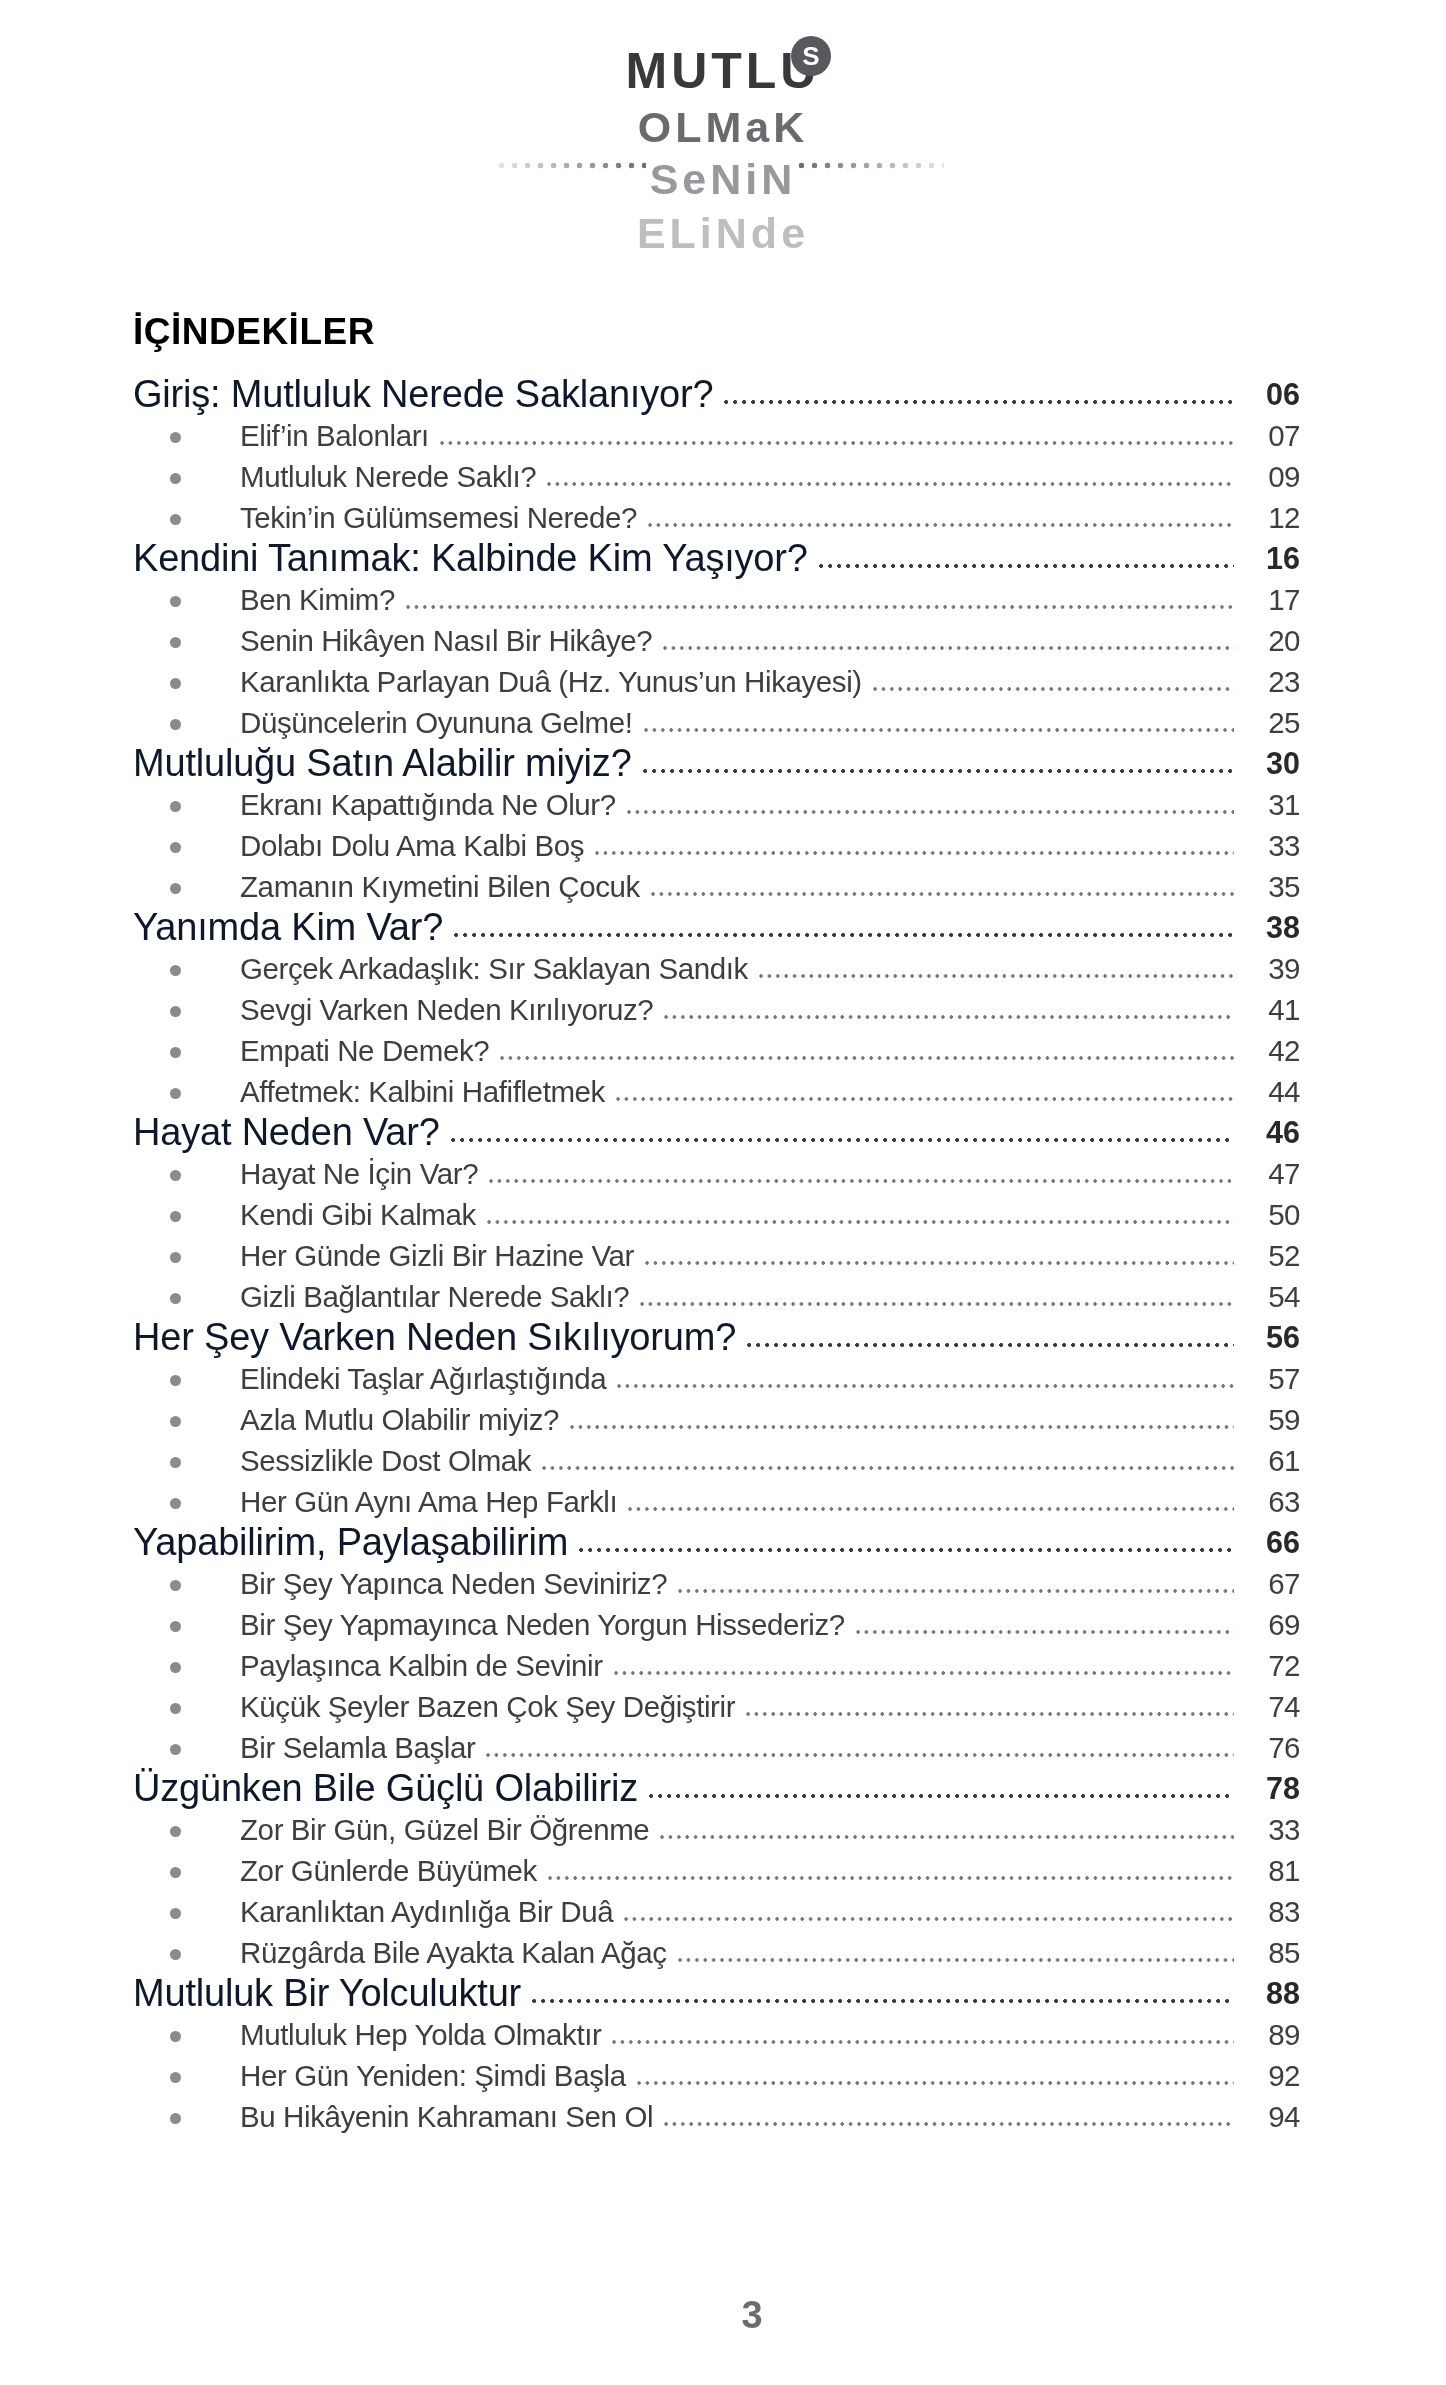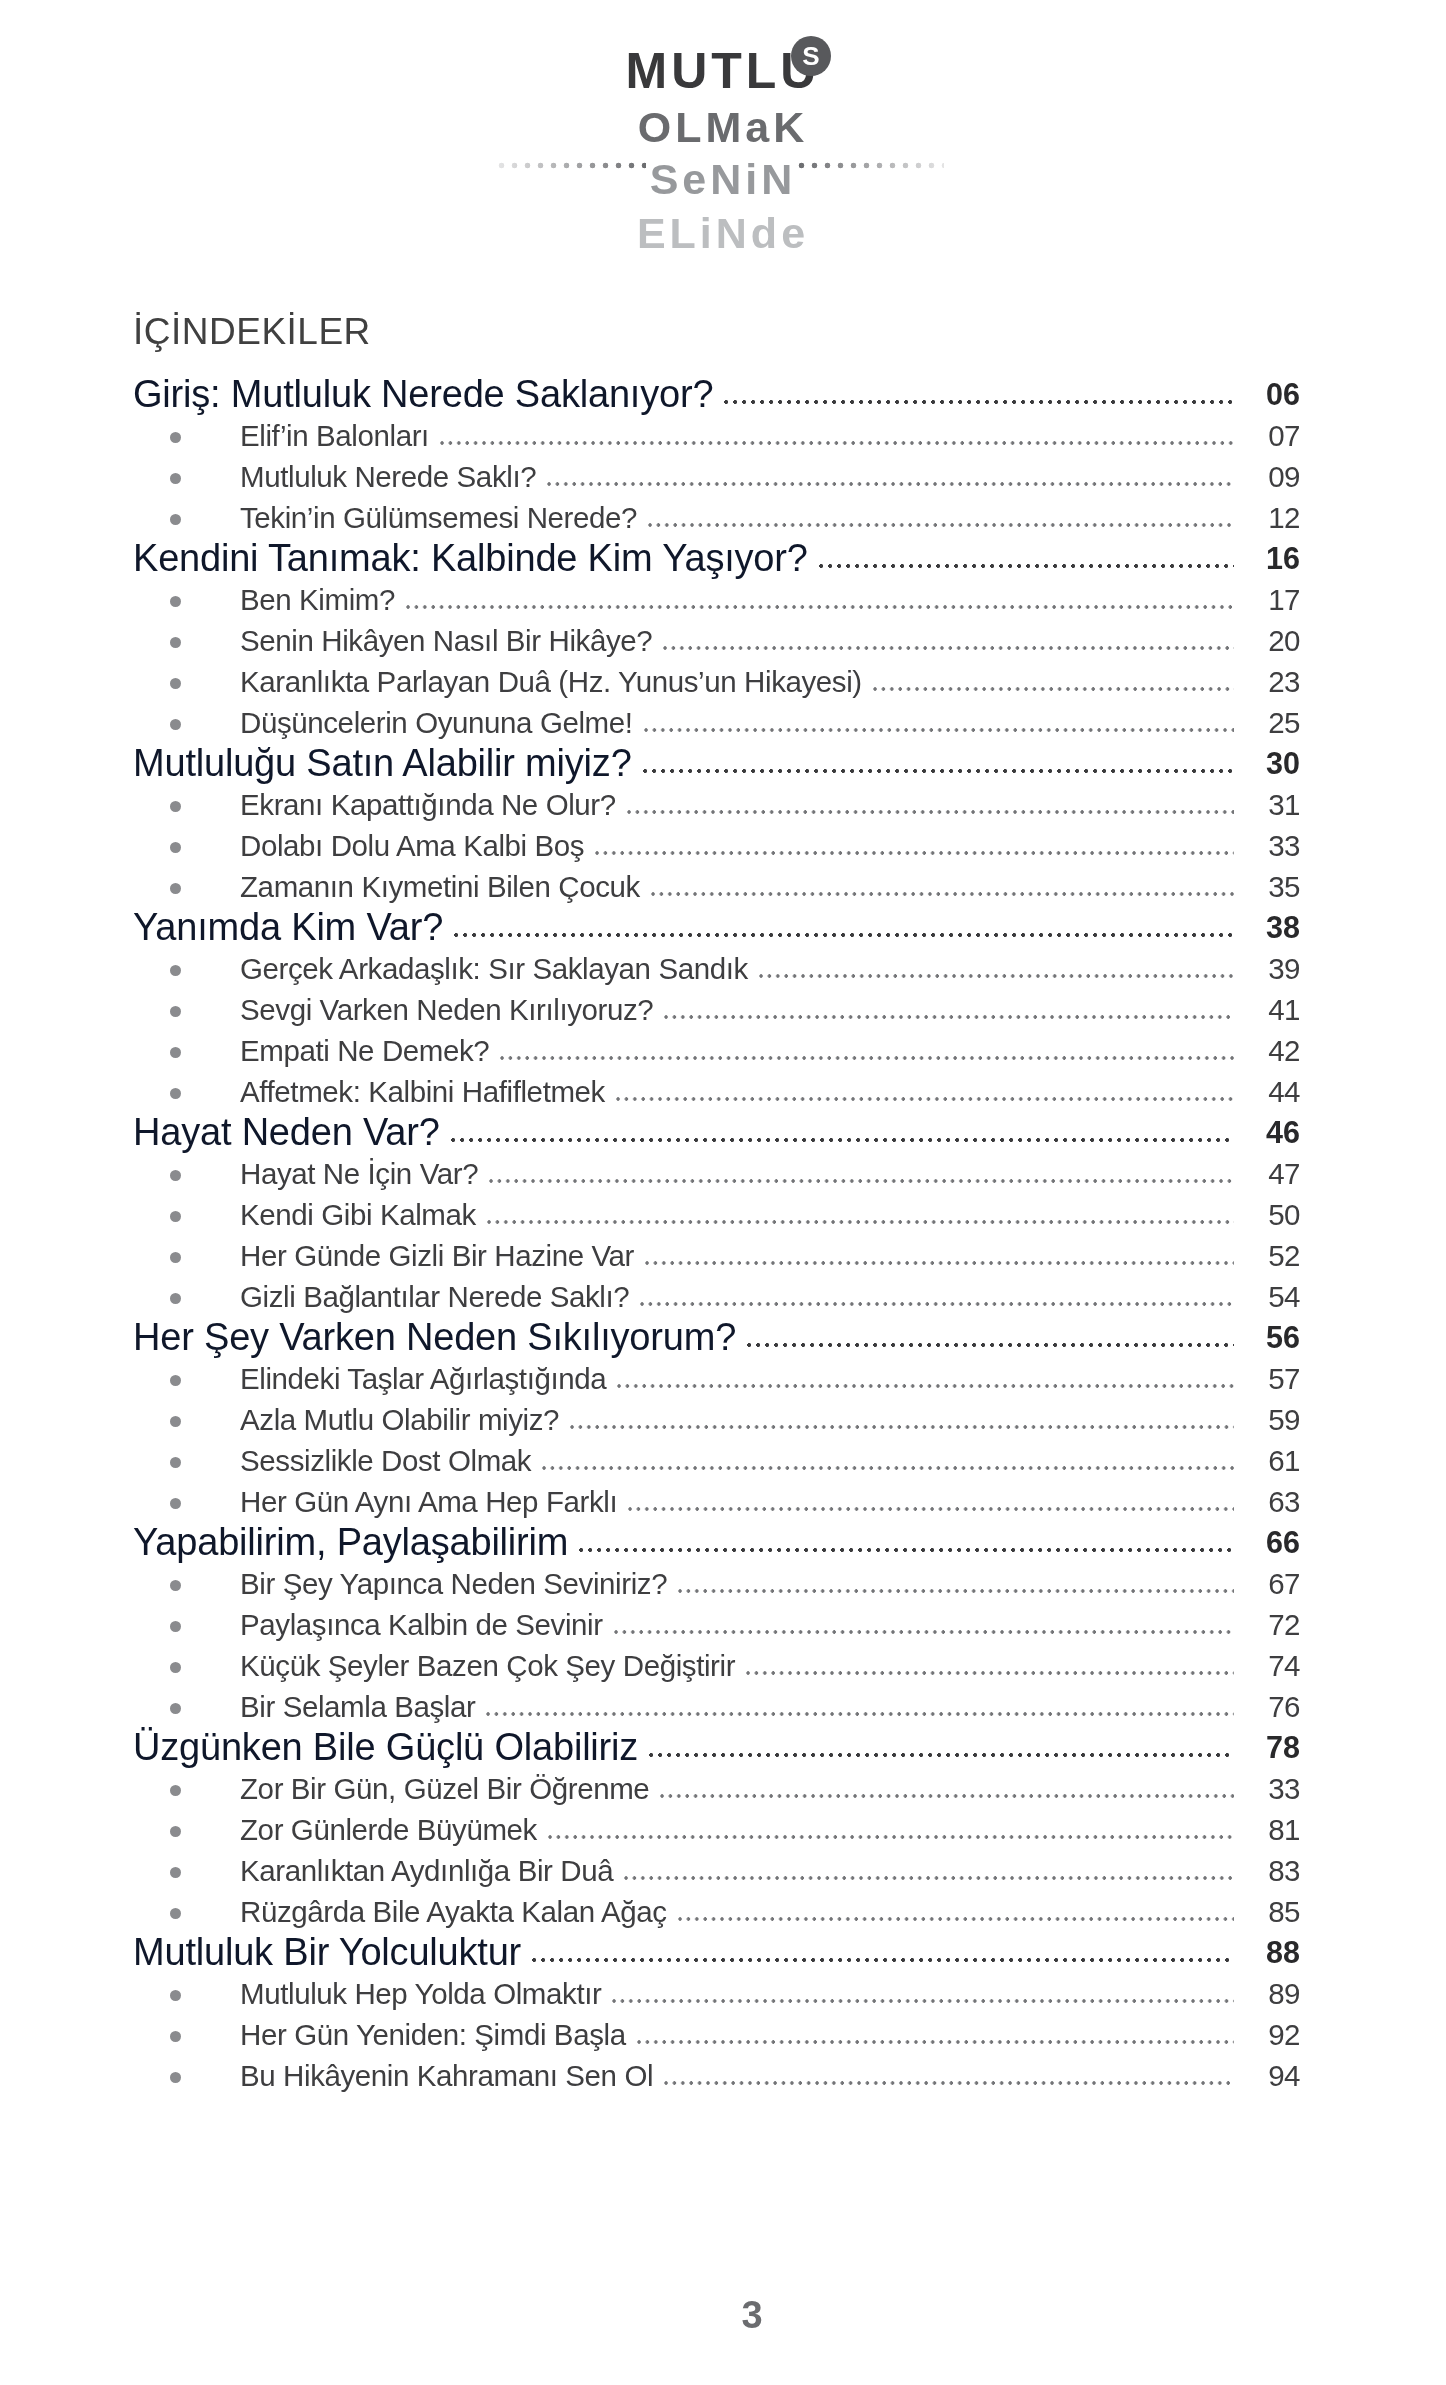--- a/index.html
+++ b/index.html
@@ -29,22 +29,22 @@
           background-size:13px 7px; }
   .dots-left  { left:498px; width:148px;
           -webkit-mask-image:linear-gradient(to right, rgba(0,0,0,.18), #000);
           mask-image:linear-gradient(to right, rgba(0,0,0,.18), #000); }
   .dots-right { left:798px; width:146px;
           -webkit-mask-image:linear-gradient(to left, rgba(0,0,0,.18), #000);
           mask-image:linear-gradient(to left, rgba(0,0,0,.18), #000); }
 
   
   .content { position:absolute; left:133px; top:312px; width:1167px; }
-  .toc-heading { margin:0 0 22px 0; font-size:37px; font-weight:normal;
-                 color:#404040; line-height:40px; letter-spacing:0.5px; }
+  .toc-heading { margin:0 0 22px 0; font-size:37px; font-weight:bold;
+                 color:#000000; line-height:40px; letter-spacing:0.5px; }
 
   .row { display:flex; align-items:center; height:41px; }
   .sec-title  { font-size:38px; font-weight:normal; color:#0f172a;
                 letter-spacing:-0.2px; white-space:nowrap; }
   .sec-page   { font-size:30.5px; font-weight:bold; color:#29292b;
                 min-width:52px; text-align:right; }
 
   .item-row   { padding-left:37px; }
   .bullet     { flex:0 0 auto; width:11px; height:11px; border-radius:50%;
                 background:#8a8b8e; margin-right:15px; margin-top:3px; }
@@ -300,20 +300,26 @@
       <span class="sec-page">66</span>
     </div>
     <div class="items">
   <div class="row item-row">
     <span class="bullet"></span>
     <span class="item-title">Bir Şey Yapınca Neden Seviniriz?</span>
     <span class="leader item-leader"></span>
     <span class="item-page">67</span>
   </div>
 
+  <div class="row item-row">
+    <span class="bullet"></span>
+    <span class="item-title">Bir Şey Yapmayınca Neden Yorgun Hissederiz?</span>
+    <span class="leader item-leader"></span>
+    <span class="item-page">69</span>
+  </div>
 
   <div class="row item-row">
     <span class="bullet"></span>
     <span class="item-title">Paylaşınca Kalbin de Sevinir</span>
     <span class="leader item-leader"></span>
     <span class="item-page">72</span>
   </div>
 
   <div class="row item-row">
     <span class="bullet"></span>

